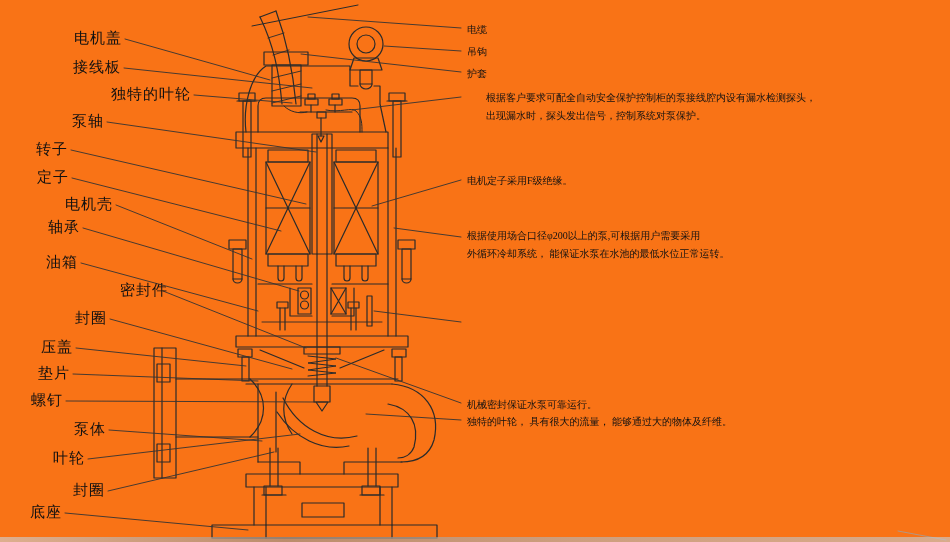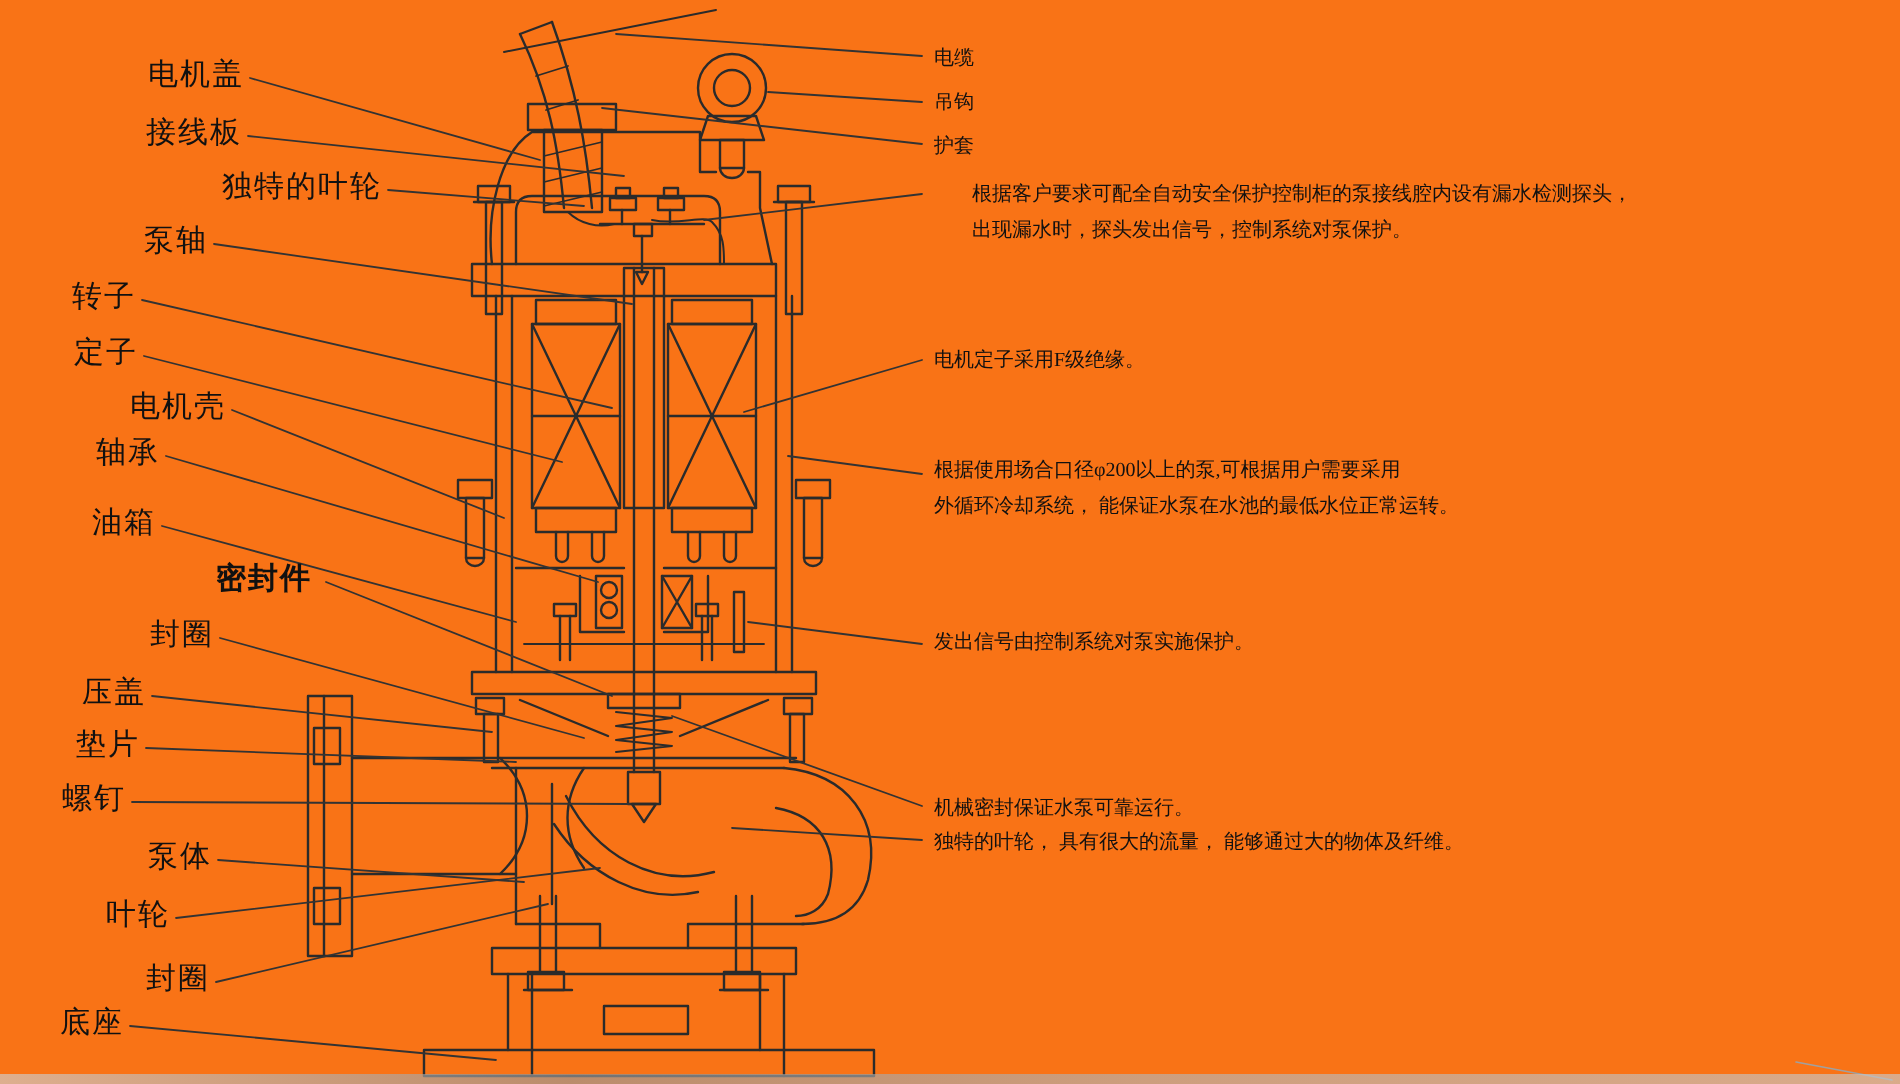--- a/index.html
+++ b/index.html
@@ -225,21 +225,21 @@
   <div id="labels-layer">
       <div class="part-label" style="left: 122px; top: 39px;">电机盖</div>
       <div class="part-label" style="left: 121px; top: 68px; text-align: right;">接线板</div>
       <div class="part-label" style="left: 191px; top: 95px;">独特的叶轮</div>
       <div class="part-label" style="left: 104px; top: 122px;">泵轴</div>
       <div class="part-label" style="left: 68px; top: 150px;">转子</div>
       <div class="part-label" style="left: 69px; top: 178px;">定子</div>
       <div class="part-label" style="left: 113px; top: 205px;">电机壳</div>
       <div class="part-label" style="left: 80px; top: 228px;">轴承</div>
       <div class="part-label" style="left: 78px; top: 263px;">油箱</div>
-      <div class="part-label" style="left: 156px; top: 291px; font-weight: bold;">密封件</div>
+      <div class="part-label" style="left: 168px; top: 291px;">密封件</div>
       <div class="part-label" style="left: 107px; top: 319px;">封圈</div>
       <div class="part-label" style="left: 73px; top: 348px;">压盖</div>
       <div class="part-label" style="left: 70px; top: 374px;">垫片</div>
       <div class="part-label" style="left: 63px; top: 401px;">螺钉</div>
       <div class="part-label" style="left: 106px; top: 430px;">泵体</div>
       <div class="part-label" style="left: 85px; top: 459px;">叶轮</div>
       <div class="part-label" style="left: 105px; top: 491px;">封圈</div>
       <div class="part-label" style="left: 62px; top: 513px;">底座</div>
       <div class="annotation" style="left: 467px; top: 21px;">
         <div class="ann-line">电缆</div>
@@ -255,21 +255,20 @@
         <div class="ann-line">出现漏水时，探头发出信号，控制系统对泵保护。</div>
       </div>
       <div class="annotation" style="left: 467px; top: 172px;">
         <div class="ann-line">电机定子采用F级绝缘。</div>
       </div>
       <div class="annotation" style="left: 467px; top: 227px;">
         <div class="ann-line">根据使用场合口径φ200以上的泵,可根据用户需要采用</div>
         <div class="ann-line">外循环冷却系统， 能保证水泵在水池的最低水位正常运转。</div>
       </div>
       <div class="annotation" style="left: 467px; top: 313px;">
-        <div class="ann-line">发出信号由控制系统对泵实施保护。</div>
       </div>
       <div class="annotation" style="left: 467px; top: 396px;">
         <div class="ann-line">机械密封保证水泵可靠运行。</div>
       </div>
       <div class="annotation" style="left: 467px; top: 413px;">
         <div class="ann-line">独特的叶轮， 具有很大的流量， 能够通过大的物体及纤维。</div>
       </div>
     </div>
 
   <div id="bottom-scan-strip"></div>

